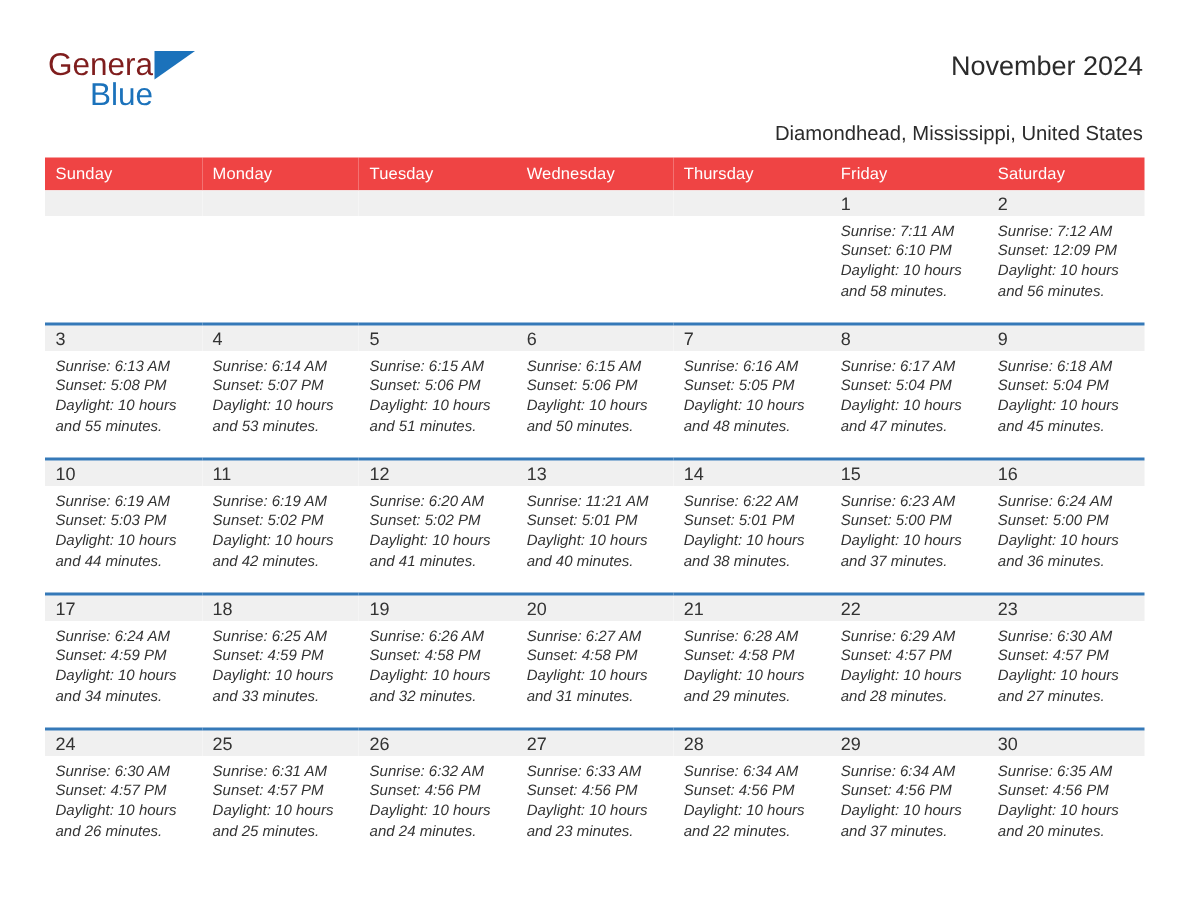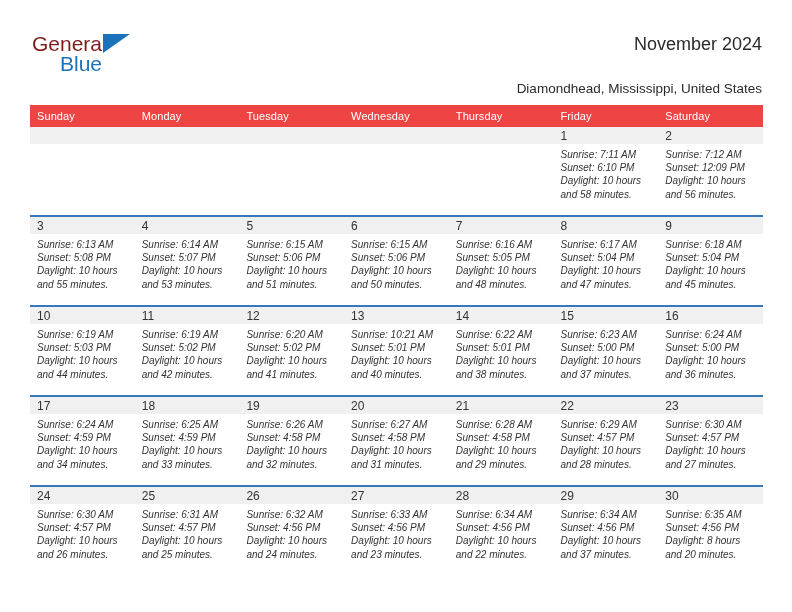--- a/index.html
+++ b/index.html
@@ -290,21 +290,21 @@
             <div class="daybar">12</div>
             <div class="dayinfo">
               <div>Sunrise: 6:20 AM</div>
               <div>Sunset: 5:02 PM</div>
               <div class="dl">Daylight: 10 hours and 41 minutes.</div>
             </div>
           </td>
           <td>
             <div class="daybar">13</div>
             <div class="dayinfo">
-              <div>Sunrise: 10:21 AM</div>
+              <div>Sunrise: 11:21 AM</div>
               <div>Sunset: 5:01 PM</div>
               <div class="dl">Daylight: 10 hours and 40 minutes.</div>
             </div>
           </td>
           <td>
             <div class="daybar">14</div>
             <div class="dayinfo">
               <div>Sunrise: 6:22 AM</div>
               <div>Sunset: 5:01 PM</div>
               <div class="dl">Daylight: 10 hours and 38 minutes.</div>
@@ -432,20 +432,20 @@
               <div>Sunrise: 6:34 AM</div>
               <div>Sunset: 4:56 PM</div>
               <div class="dl">Daylight: 10 hours and 37 minutes.</div>
             </div>
           </td>
           <td>
             <div class="daybar">30</div>
             <div class="dayinfo">
               <div>Sunrise: 6:35 AM</div>
               <div>Sunset: 4:56 PM</div>
-              <div class="dl">Daylight: 8 hours and 20 minutes.</div>
+              <div class="dl">Daylight: 10 hours and 20 minutes.</div>
             </div>
           </td>
         </tr>
       </tbody>
   </table>
 
 </div>
 
 </body></html>

